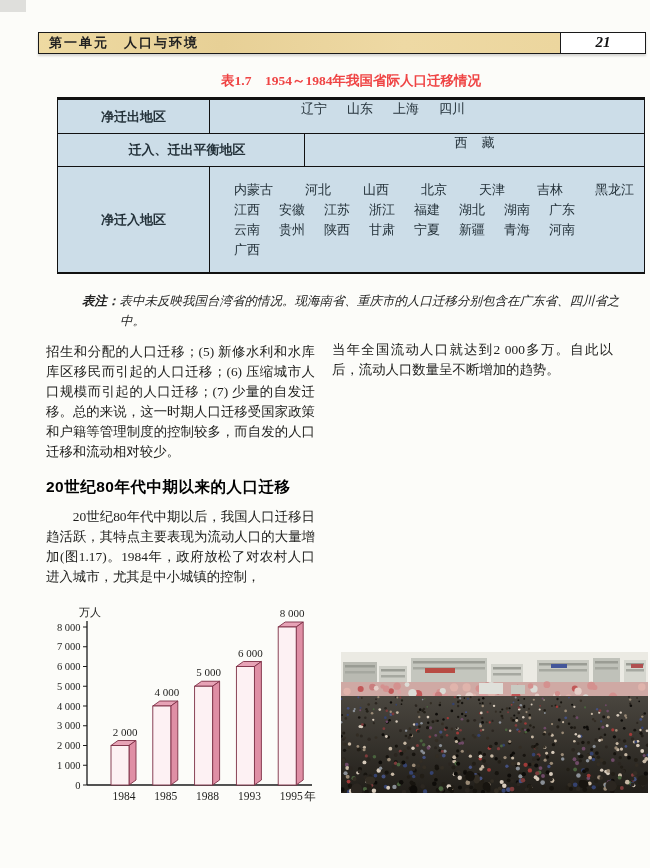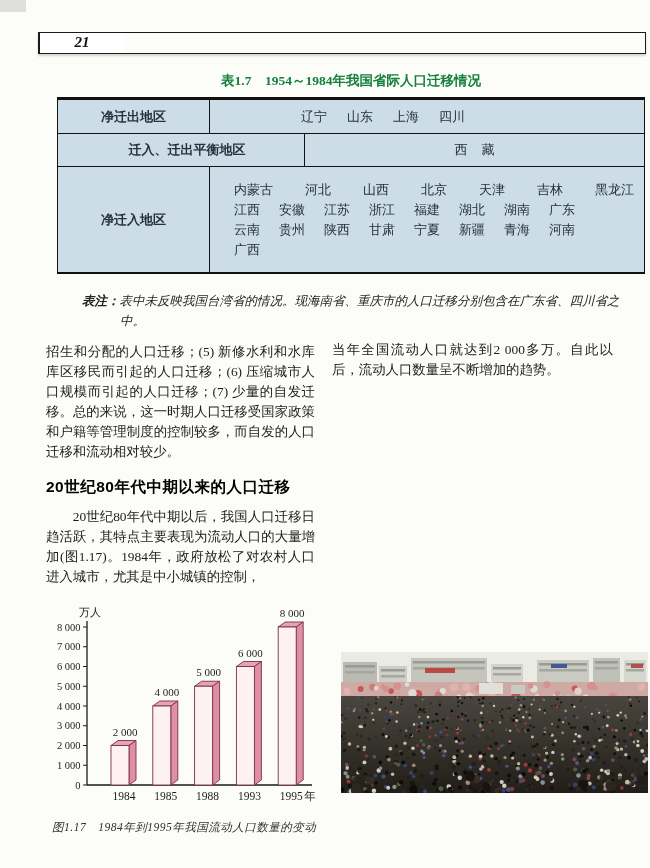--- a/index.html
+++ b/index.html
@@ -11,33 +11,33 @@
   .unit-band{position:absolute;left:38px;top:32px;width:608px;height:22px;display:flex;
              border:1.6px solid #1a1a1a;box-sizing:border-box;box-shadow:0 2px 2px rgba(0,0,0,.16);}
   .band-title{flex:1;background:linear-gradient(90deg,#eedaa2,#e7d096 35%,#eed9a4 70%,#ecd69e);
               font-family:"Liberation Sans",sans-serif;font-weight:bold;font-size:13px;
               line-height:19px;padding-left:10px;color:#222;letter-spacing:2px;}
   .band-page{width:84px;background:#fff;border-left:1.6px solid #1a1a1a;text-align:center;
              font-style:italic;font-weight:bold;font-size:15px;line-height:19px;color:#111;}
 
   
   .table-title{position:absolute;left:57px;top:72px;width:588px;text-align:center;
-               font-weight:bold;font-size:13.5px;color:#15803d;}
+               font-weight:bold;font-size:13.5px;color:#ef4444;}
   .mig-table{position:absolute;left:57px;top:97px;width:588px;box-sizing:border-box;
              background:#ccdde8;border:1.6px solid #111;border-top-width:3px;border-bottom-width:2.5px;
              font-size:13px;color:#24323a;}
   .trow{display:flex;box-sizing:border-box;}
   .trow + .trow{border-top:1.6px solid #111;}
   .r1,.r2{height:33px;}
   .r3{height:106px;}
   .tcell{box-sizing:border-box;}
   .lbl{display:flex;align-items:center;justify-content:center;font-weight:bold;border-right:1.6px solid #111;}
   .r1 .lbl,.r3 .lbl{width:152px;}
   .r2 .lbl{width:235px;margin-left:12px;}
-  .val{flex:1;display:flex;align-items:center;}
+  .val{flex:1;display:flex;}
   .r1 .val{justify-content:center;padding-right:88px;}
   .r2 .val{justify-content:center;}
   .r3 .val{flex-direction:column;align-items:flex-start;justify-content:center;padding-left:24px;}
   .pline{line-height:20px;}
 
   
   .note{position:absolute;left:82px;top:291px;width:512px;font-style:italic;font-size:12.5px;
         line-height:20px;color:#222;padding-left:38px;text-indent:-38px;}
   .note-label{font-weight:bold;}
 
@@ -62,20 +62,21 @@
   .cval{font-family:"Liberation Serif",serif;font-size:11px;fill:#1e1e1c;}
   .cyear{font-family:"Liberation Serif",serif;font-size:11.5px;fill:#1e1e1c;}
 </style>
 </head>
 <body>
 
 <div class="page">
   <div class="corner-artifact"></div>
 
   <header class="unit-band">
+    <span class="band-title">第一单元　人口与环境</span>
     <span class="band-page">21</span>
   </header>
 
   <div class="table-title">表1.7　1954～1984年我国省际人口迁移情况</div>
 
   <div class="mig-table">
     <div class="trow r1">
       <div class="tcell lbl">净迁出地区</div>
       <div class="tcell val" style="display: flex; gap: 20px;">
           <span>辽宁</span>
@@ -186,21 +187,20 @@
         <text class="cval" x="210.39999999999998" y="50.5" text-anchor="middle">6 000</text>
         <text class="cyear" x="209.39999999999998" y="194" text-anchor="middle">1993</text>
         <polygon points="238.2,21 256.2,21 263.2,16 245.2,16" fill="#e7a3b6" stroke="#7d2f45" stroke-width=".9"></polygon>
         <polygon points="256.2,21 263.2,16 263.2,174 256.2,179" fill="#df8fa5" stroke="#7d2f45" stroke-width=".9"></polygon>
         <rect x="238.2" y="21" width="18" height="158" fill="#fdf1f3" stroke="#7d2f45" stroke-width=".9"></rect>
         <text class="cval" x="252.2" y="11" text-anchor="middle">8 000</text>
         <text class="cyear" x="251.2" y="194" text-anchor="middle">1995</text>
         <text class="cyear" x="270" y="194" text-anchor="middle">年</text>
       </svg>
   </div>
-  <div class="chart-caption">图1.17　1984年到1995年我国流动人口数量的变动</div>
 
   <div class="photo">
     <svg id="photo-svg" width="307" height="141" viewBox="0 0 307 141">
         <rect x="0" y="0" width="307" height="34" fill="#ebeae3"></rect>
         <rect x="2" y="10" width="34" height="22" fill="#b9bab2"></rect>
         <rect x="4" y="13" width="30" height="2.5" fill="#9a9c94"></rect>
         <rect x="4" y="19" width="30" height="2.5" fill="#a6a8a0"></rect>
         <rect x="38" y="14" width="28" height="18" fill="#cdcec6"></rect>
         <rect x="40" y="17" width="24" height="2.5" fill="#9a9c94"></rect>
         <rect x="40" y="23" width="24" height="2.5" fill="#a6a8a0"></rect>

